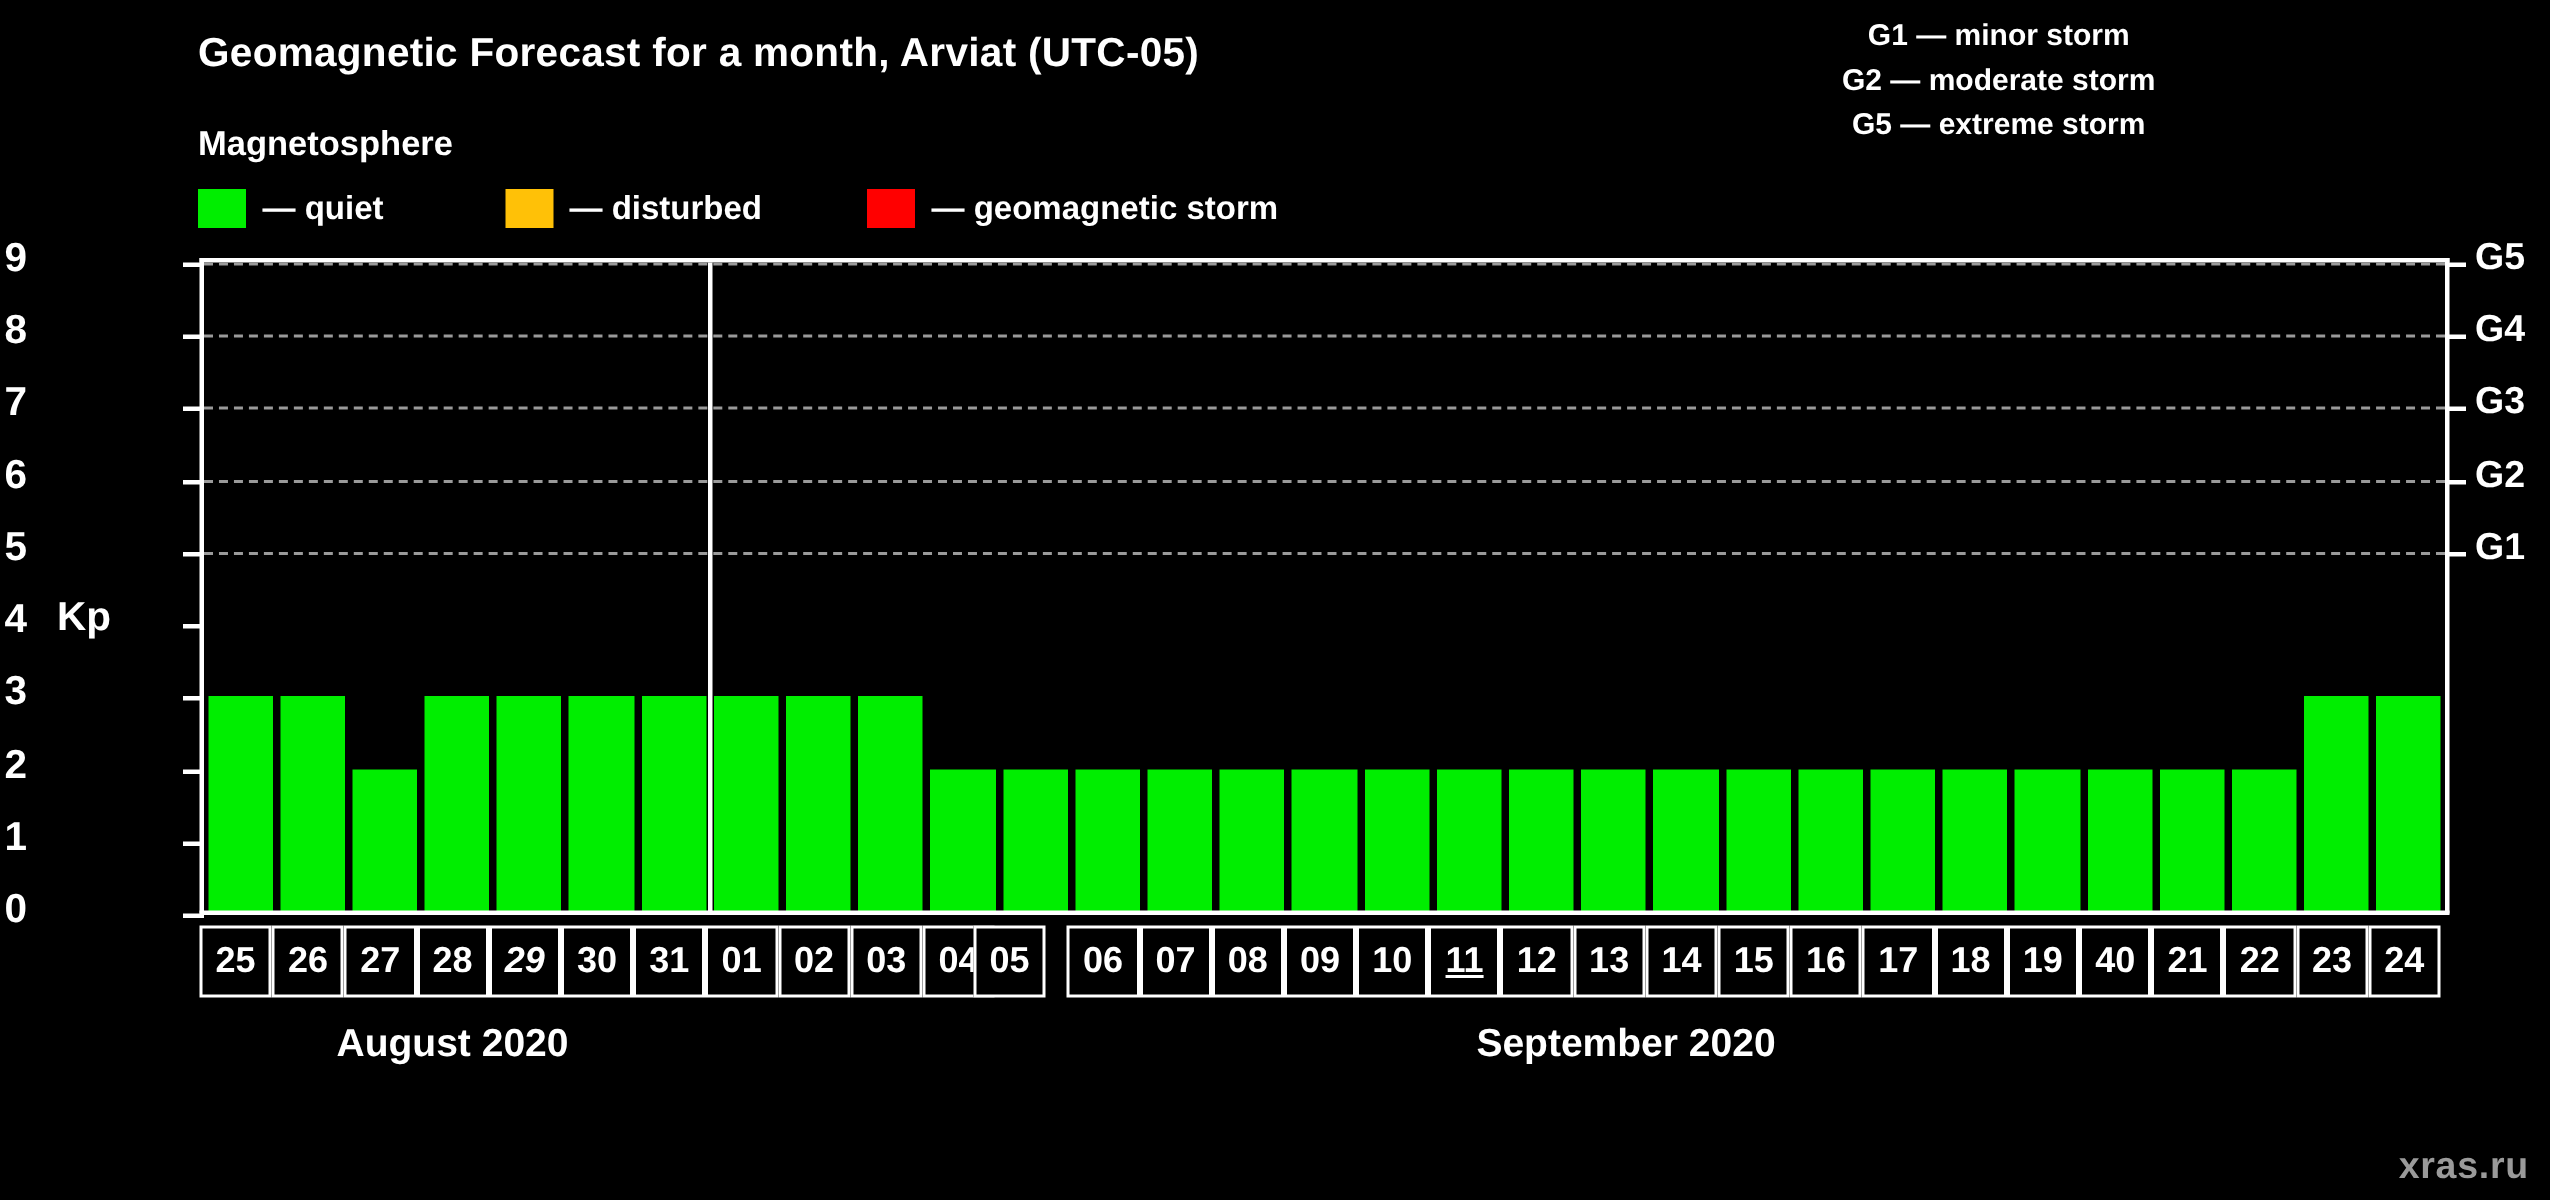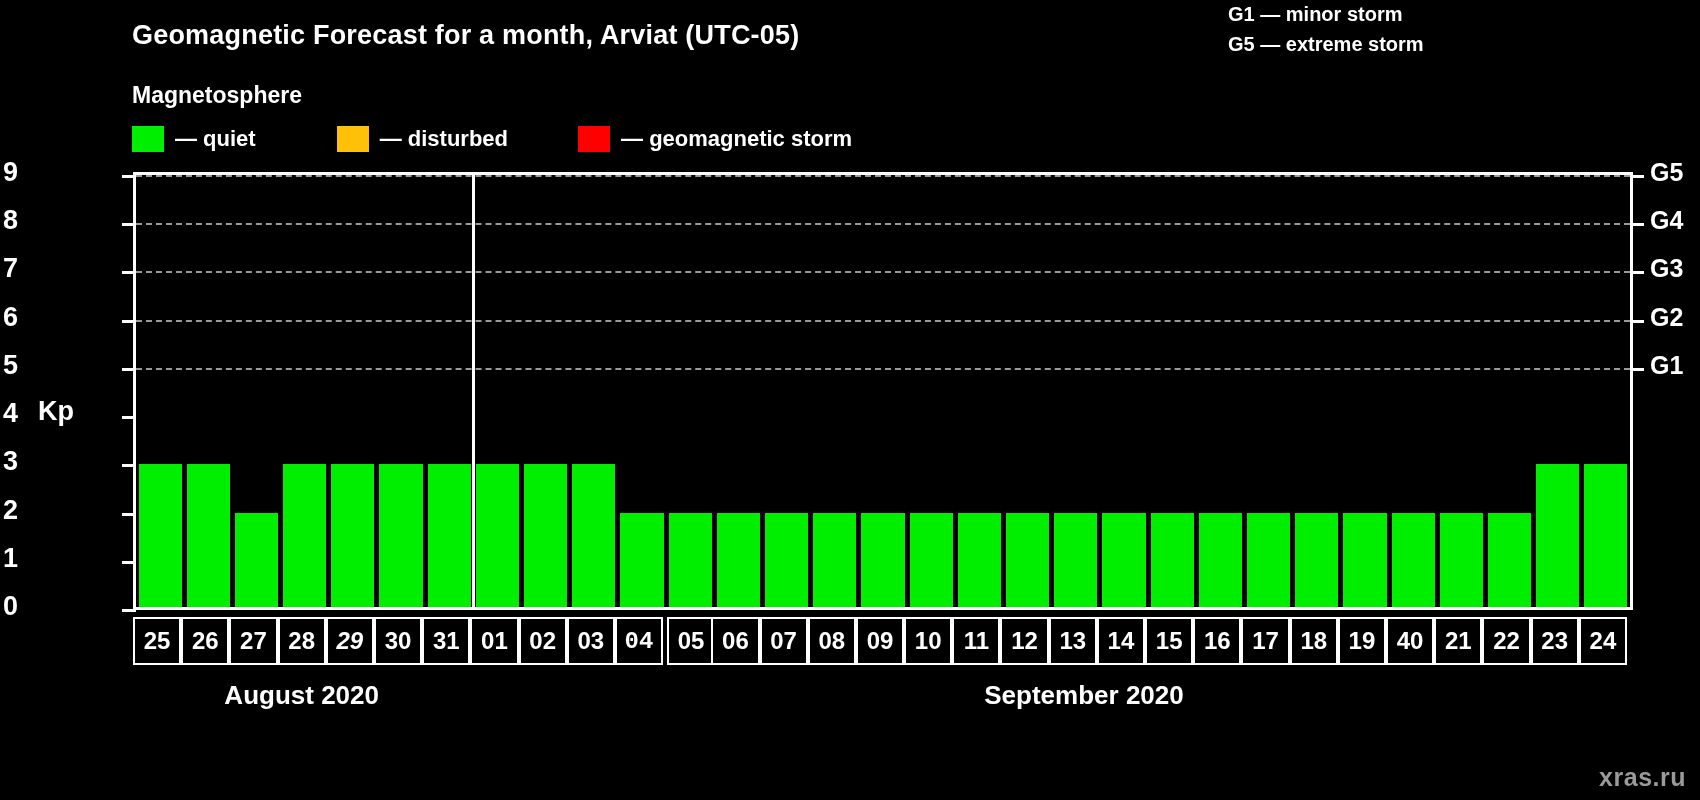--- a/index.html
+++ b/index.html
@@ -13,21 +13,21 @@
   #magnetosphere{position:absolute;left:132px;top:82px;font-size:23px;font-weight:bold;}
 
   #legend{position:absolute;left:132px;top:126px;display:flex;align-items:center;gap:0;}
   .lg-item{display:flex;align-items:center;white-space:nowrap;}
   .lg-swatch{width:32px;height:26px;display:inline-block;}
   .lg-text{font-size:22px;font-weight:bold;margin-left:11px;}
   .lg-gap1{width:81px;}
   .lg-gap2{width:70px;}
 
   
-  #gscale{position:absolute;left:1228px;top:0;}
+  #gscale{position:absolute;left:1228px;top:10px;text-align:center;}
   .g-row{font-size:20px;font-weight:bold;line-height:29.5px;white-space:nowrap;}
 
   
   #plot{position:absolute;left:133px;top:172px;width:1500px;height:437px;
         border-left:3px solid #fff;border-right:3px solid #fff;border-top:3px solid #fff;
         box-sizing:border-box;background:#000;}
   #plotinner{position:absolute;left:0;top:0;right:0;bottom:0;}
 
   .gridline{position:absolute;left:0;right:0;height:0;
             border-top:2px dashed #9a9a9a;}
@@ -81,20 +81,21 @@
     </div>
     <div class="lg-gap2"></div>
     <div class="lg-item">
       <span class="lg-swatch" style="background: rgb(255, 0, 0);"></span>
       <span class="lg-text">— geomagnetic storm</span>
     </div>
   </div>
 
 <div id="gscale">
     <div class="g-row">G1 — minor storm</div>
+    <div class="g-row">G2 — moderate storm</div>
     <div class="g-row">G5 — extreme storm</div>
   </div>
 
 <div id="kplabel">Kp</div>
 
 <div id="plot">
   <div id="plotinner">
       <div class="gridline" style="top: 192.889px;"></div>
       <div class="gridline" style="top: 144.667px;"></div>
       <div class="gridline" style="top: 96.4444px;"></div>
@@ -155,28 +156,28 @@
     <div class="datebox" style="left: 0px; width: 48.1935px;">25</div>
     <div class="datebox" style="left: 48.1935px; width: 48.1935px;">26</div>
     <div class="datebox" style="left: 96.3871px; width: 48.1935px;">27</div>
     <div class="datebox" style="left: 144.581px; width: 48.1935px;">28</div>
     <div class="datebox" style="left: 192.774px; width: 48.1935px; font-style: italic;">29</div>
     <div class="datebox" style="left: 240.968px; width: 48.1935px;">30</div>
     <div class="datebox" style="left: 289.161px; width: 48.1935px;">31</div>
     <div class="datebox" style="left: 337.355px; width: 48.1935px;">01</div>
     <div class="datebox" style="left: 385.548px; width: 48.1935px;">02</div>
     <div class="datebox" style="left: 433.742px; width: 48.1935px;">03</div>
-    <div class="datebox" style="left: 481.935px; width: 48.1935px; font-family: Liberation Mono, monospace;">04</div>
-    <div class="datebox" style="left: 534px; width: 48.1935px;">05</div>
+    <div class="datebox" style="left: 481.935px; width: 48.1935px;">04</div>
+    <div class="datebox" style="left: 516px; width: 48.1935px;">05</div>
     <div class="datebox" style="left: 578.323px; width: 48.1935px; text-align: right;">06</div>
     <div class="datebox" style="left: 626.516px; width: 48.1935px;">07</div>
     <div class="datebox" style="left: 674.71px; width: 48.1935px;">08</div>
     <div class="datebox" style="left: 722.903px; width: 48.1935px;">09</div>
     <div class="datebox" style="left: 771.097px; width: 48.1935px;">10</div>
-    <div class="datebox" style="left: 819.29px; width: 48.1935px;">11</div>
+    <div class="datebox" style="left: 819.29px; width: 48.1935px; text-decoration: underline;">11</div>
     <div class="datebox" style="left: 867.484px; width: 48.1935px;">12</div>
     <div class="datebox" style="left: 915.677px; width: 48.1935px;">13</div>
     <div class="datebox" style="left: 963.871px; width: 48.1935px;">14</div>
     <div class="datebox" style="left: 1012.06px; width: 48.1935px;">15</div>
     <div class="datebox" style="left: 1060.26px; width: 48.1935px;">16</div>
     <div class="datebox" style="left: 1108.45px; width: 48.1935px;">17</div>
     <div class="datebox" style="left: 1156.65px; width: 48.1935px;">18</div>
     <div class="datebox" style="left: 1204.84px; width: 48.1935px;">19</div>
     <div class="datebox" style="left: 1253.03px; width: 48.1935px;">40</div>
     <div class="datebox" style="left: 1301.23px; width: 48.1935px;">21</div>

